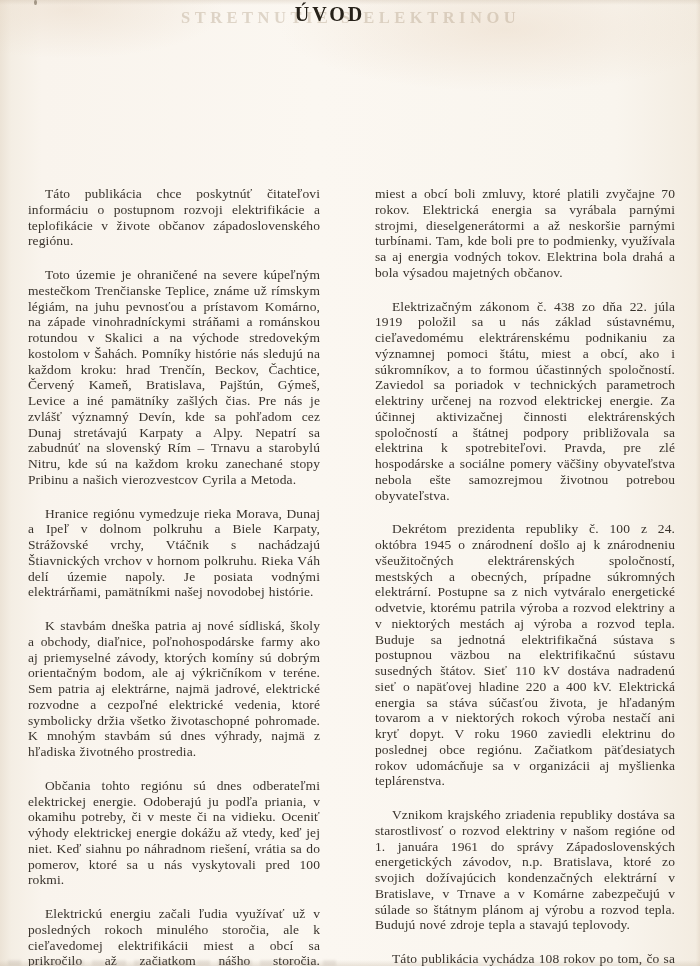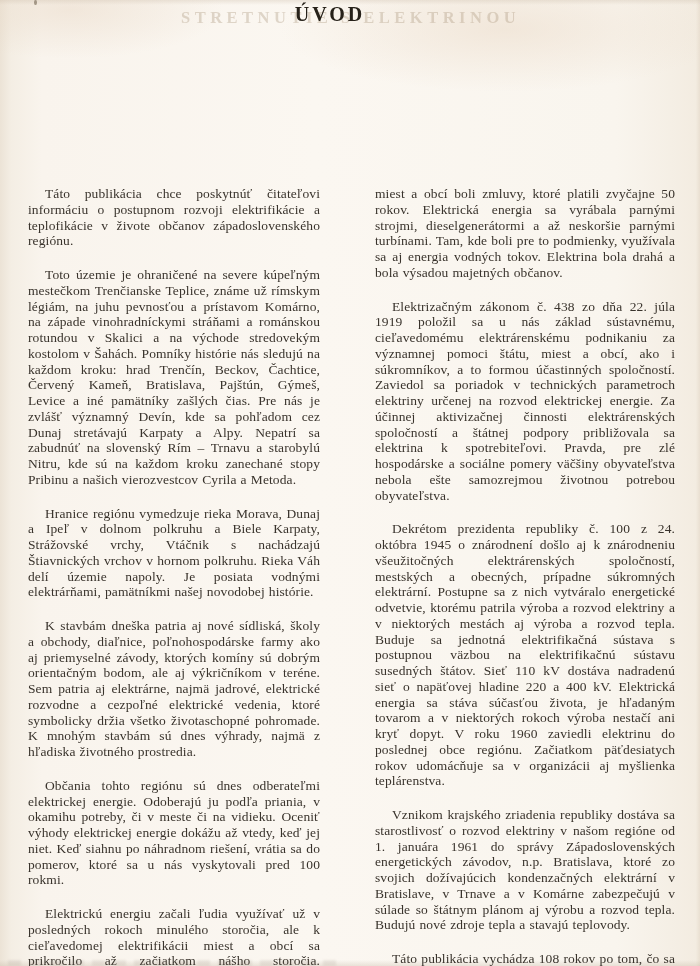--- a/index.html
+++ b/index.html
@@ -107,21 +107,21 @@
   <div class="col col-left">
     <p>Táto publikácia chce poskytnúť čitateľovi informáciu o postupnom rozvoji elektrifikácie a teplofikácie v živote občanov západoslovenského regiónu.</p>
     <p>Toto územie je ohraničené na severe kúpeľným mestečkom Trenčianske Teplice, známe už rímskym légiám, na juhu pevnosťou a prístavom Komárno, na západe vinohradníckymi stráňami a románskou rotundou v Skalici a na východe stredovekým kostolom v Šahách. Pomníky histórie nás sledujú na každom kroku: hrad Trenčín, Beckov, Čachtice, Červený Kameň, Bratislava, Pajštún, Gýmeš, Levice a iné pamätníky zašlých čias. Pre nás je zvlášť významný Devín, kde sa pohľadom cez Dunaj stretávajú Karpaty a Alpy. Nepatrí sa zabudnúť na slovenský Rím – Trnavu a starobylú Nitru, kde sú na každom kroku zanechané stopy Pribinu a našich vierozvestcov Cyrila a Metoda.</p>
     <p>Hranice regiónu vymedzuje rieka Morava, Dunaj a Ipeľ v dolnom polkruhu a Biele Karpaty, Strážovské vrchy, Vtáčnik s nachádzajú Štiavnických vrchov v hornom polkruhu. Rieka Váh delí územie napoly. Je posiata vodnými elektrárňami, pamätníkmi našej novodobej histórie.</p>
     <p>K stavbám dneška patria aj nové sídliská, školy a obchody, diaľnice, poľnohospodárske farmy ako aj priemyselné závody, ktorých komíny sú dobrým orientačným bodom, ale aj výkričníkom v teréne. Sem patria aj elektrárne, najmä jadrové, elektrické rozvodne a cezpoľné elektrické vedenia, ktoré symbolicky držia všetko životaschopné pohromade. K mnohým stavbám sú dnes výhrady, najmä z hľadiska životného prostredia.</p>
     <p>Občania tohto regiónu sú dnes odberateľmi elektrickej energie. Odoberajú ju podľa priania, v okamihu potreby, či v meste či na vidieku. Oceniť výhody elektrickej energie dokážu až vtedy, keď jej niet. Keď siahnu po náhradnom riešení, vrátia sa do pomerov, ktoré sa u nás vyskytovali pred 100 rokmi.</p>
     <p>Elektrickú energiu začali ľudia využívať už v posledných rokoch minulého storočia, ale k cieľavedomej elektrifikácii miest a obcí sa prikročilo až začiatkom nášho storočia. Elektrifikovalo sa individuálne, lokálne, používali sa rozličné technické parametre a to často podľa záujmov výrobcov alebo dodávateľov elektrotechnického zariadenia. Podkladom pre elektrifikáciu</p>
   </div>
 
   <div class="col col-right">
-    <p class="no-indent">miest a obcí boli zmluvy, ktoré platili zvyčajne 50 rokov. Elektrická energia sa vyrábala parnými strojmi, dieselgenerátormi a až neskoršie parnými turbínami. Tam, kde boli pre to podmienky, využívala sa aj energia vodných tokov. Elektrina bola drahá a bola výsadou majetných občanov.</p>
+    <p class="no-indent">miest a obcí boli zmluvy, ktoré platili zvyčajne 70 rokov. Elektrická energia sa vyrábala parnými strojmi, dieselgenerátormi a až neskoršie parnými turbínami. Tam, kde boli pre to podmienky, využívala sa aj energia vodných tokov. Elektrina bola drahá a bola výsadou majetných občanov.</p>
     <p>Elektrizačným zákonom č. 438 zo dňa 22. júla 1919 položil sa u nás základ sústavnému, cieľavedomému elektrárenskému podnikaniu za významnej pomoci štátu, miest a obcí, ako i súkromníkov, a to formou účastinných spoločností. Zaviedol sa poriadok v technických parametroch elektriny určenej na rozvod elektrickej energie. Za účinnej aktivizačnej činnosti elektrárenských spoločností a štátnej podpory približovala sa elektrina k spotrebiteľovi. Pravda, pre zlé hospodárske a sociálne pomery väčšiny obyvateľstva nebola ešte samozrejmou životnou potrebou obyvateľstva.</p>
     <p>Dekrétom prezidenta republiky č. 100 z 24. októbra 1945 o znárodnení došlo aj k znárodneniu všeužitočných elektrárenských spoločností, mestských a obecných, prípadne súkromných elektrární. Postupne sa z nich vytváralo energetické odvetvie, ktorému patrila výroba a rozvod elektriny a v niektorých mestách aj výroba a rozvod tepla. Buduje sa jednotná elektrifikačná sústava s postupnou väzbou na elektrifikačnú sústavu susedných štátov. Sieť 110 kV dostáva nadradenú sieť o napäťovej hladine 220 a 400 kV. Elektrická energia sa stáva súčasťou života, je hľadaným tovarom a v niektorých rokoch výroba nestačí ani kryť dopyt. V roku 1960 zaviedli elektrinu do poslednej obce regiónu. Začiatkom päťdesiatych rokov udomácňuje sa v organizácii aj myšlienka teplárenstva.</p>
     <p>Vznikom krajského zriadenia republiky dostáva sa starostlivosť o rozvod elektriny v našom regióne od 1. januára 1961 do správy Západoslovenských energetických závodov, n.p. Bratislava, ktoré zo svojich dožívajúcich kondenzačných elektrární v Bratislave, v Trnave a v Komárne zabezpečujú v súlade so štátnym plánom aj výrobu a rozvod tepla. Budujú nové zdroje tepla a stavajú teplovody.</p>
     <p>Táto publikácia vychádza 108 rokov po tom, čo sa začala používať elektrina na osvetľovanie. Vychádza k 90. výročiu elektrifikačnej činnosti na území západoslovenského regiónu, k 70. výročiu cieľavedomej činnosti na poli elektrifikácie miest a obcí a k 40. výročiu teplárenstva v ZSE, chce byť prejavom úcty a obdivu nad prácou našich predchodcov, najmä priekopníkov elektrifikácie a teplofikácie. Súčasne, vychádzajúc z doterajších výsledkov, chce byť aj prejavom dôvery do blízkych a ďalekých perspektív, pred ktoré sú postavení pracovníci ZSE, š.p. v novom organizačnom usporiadaní.</p>
   </div>
 
   <div class="bottom-smudge"></div>
 
 </div>
 

